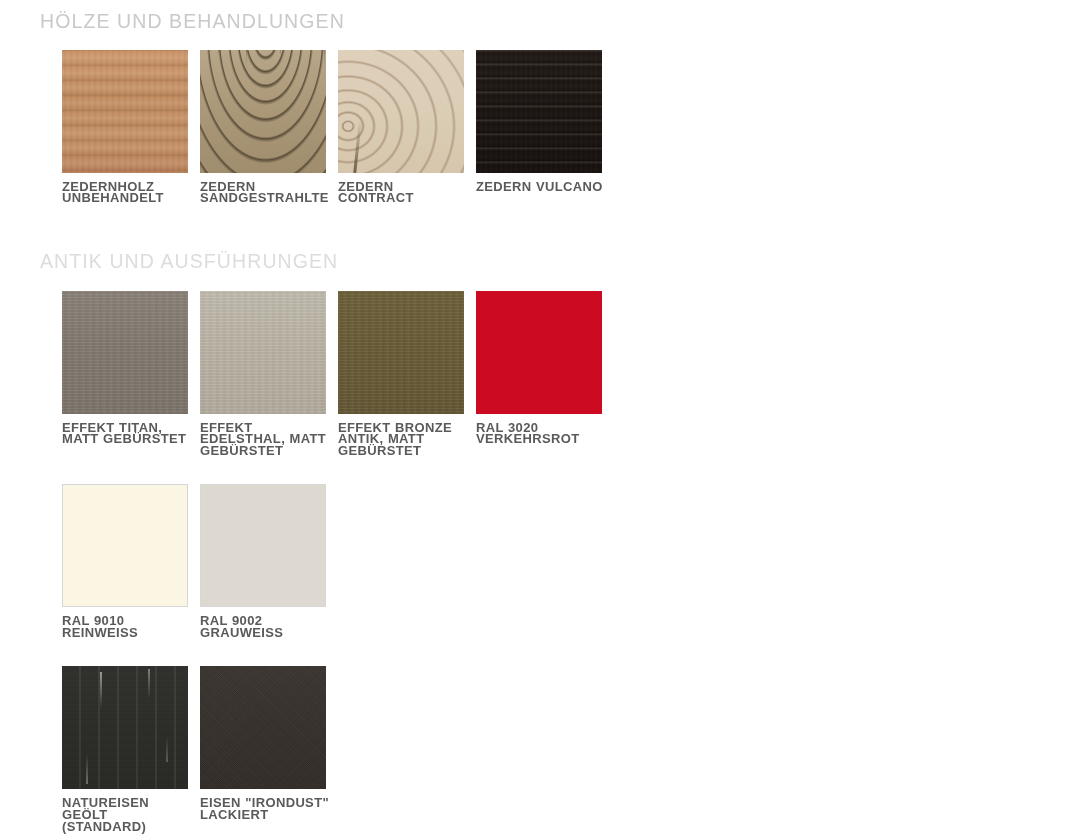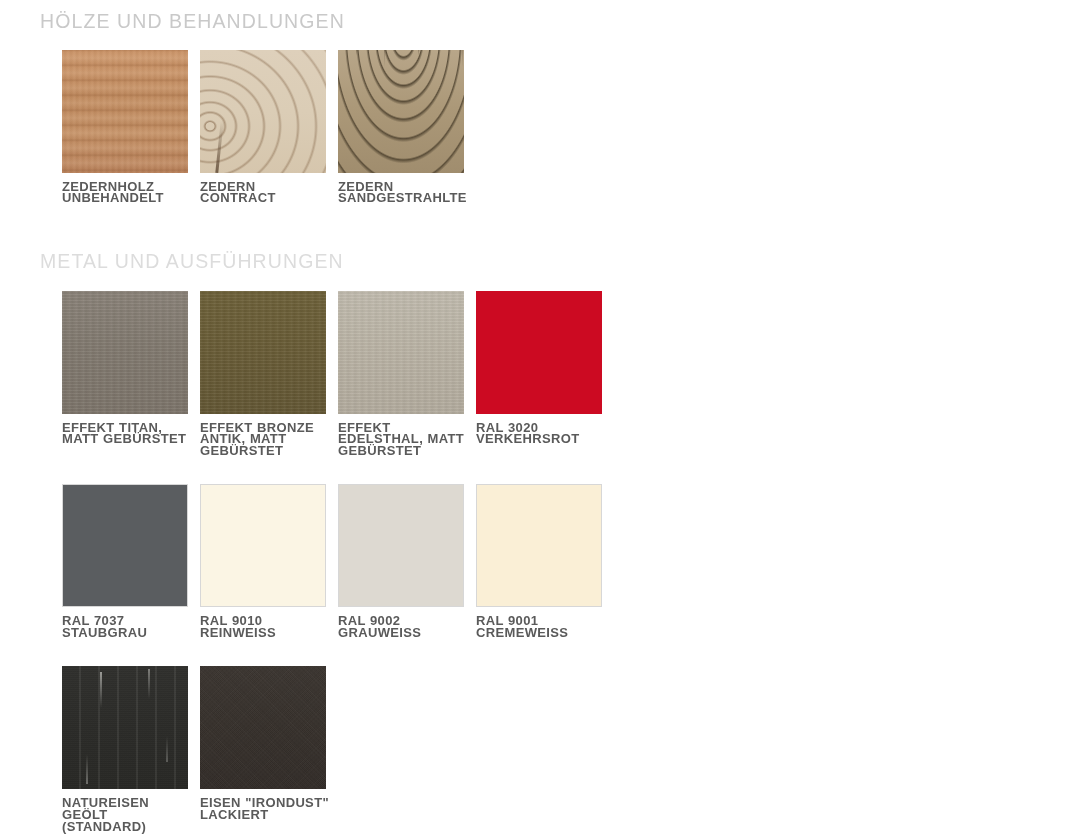--- a/index.html
+++ b/index.html
@@ -194,69 +194,65 @@
 <div class="page">
 
   <div class="section" id="section-woods">
     <div class="section-title">HÖLZE UND BEHANDLUNGEN</div>
     <div class="swatch-row" style="margin-top:18px;">
       <div class="swatch-cell">
         <div class="swatch tex-cedar-untreated"></div>
         <div class="swatch-label">ZEDERNHOLZ UNBEHANDELT</div>
       </div>
       <div class="swatch-cell">
+        <div class="swatch tex-cedar-sandblast"></div>
+        <div class="swatch-label">ZEDERN SANDGESTRAHLTE</div>
+      </div>
+      <div class="swatch-cell">
         <div class="swatch tex-cedar-contract"></div>
         <div class="swatch-label">ZEDERN CONTRACT</div>
       </div>
       <div class="swatch-cell">
-        <div class="swatch tex-cedar-sandblast"></div>
-        <div class="swatch-label">ZEDERN SANDGESTRAHLTE</div>
+        <div class="swatch tex-cedar-vulcano"></div>
+        <div class="swatch-label">ZEDERN VULCANO</div>
       </div>
     </div>
   </div>
 
   <div class="section" id="section-metals">
-    <div class="section-title">METAL UND AUSFÜHRUNGEN</div>
+    <div class="section-title">ANTIK UND AUSFÜHRUNGEN</div>
 
     <div class="swatch-row" style="margin-top:19px;">
       <div class="swatch-cell">
         <div class="swatch tex-titan brushed"></div>
         <div class="swatch-label">EFFEKT TITAN, MATT GEBÜRSTET</div>
       </div>
       <div class="swatch-cell">
+        <div class="swatch tex-edelstahl brushed"></div>
+        <div class="swatch-label">EFFEKT EDELSTHAL, MATT GEBÜRSTET</div>
+      </div>
+      <div class="swatch-cell">
         <div class="swatch tex-bronze brushed"></div>
         <div class="swatch-label">EFFEKT BRONZE ANTIK, MATT GEBÜRSTET</div>
       </div>
       <div class="swatch-cell">
-        <div class="swatch tex-edelstahl brushed"></div>
-        <div class="swatch-label">EFFEKT EDELSTHAL, MATT GEBÜRSTET</div>
-      </div>
-      <div class="swatch-cell">
         <div class="swatch" style="background:#cc0a22;"></div>
         <div class="swatch-label">RAL 3020 VERKEHRSROT</div>
       </div>
     </div>
 
     <div class="swatch-row" style="margin-top:28px;">
       <div class="swatch-cell">
-        <div class="swatch bordered" style="background:#5a5d60;"></div>
-        <div class="swatch-label">RAL 7037 STAUBGRAU</div>
-      </div>
-      <div class="swatch-cell">
         <div class="swatch bordered" style="background:#fbf5e4;"></div>
         <div class="swatch-label">RAL 9010 REINWEISS</div>
       </div>
       <div class="swatch-cell">
         <div class="swatch bordered" style="background:#ddd9d1;"></div>
         <div class="swatch-label">RAL 9002 GRAUWEISS</div>
       </div>
-      <div class="swatch-cell">
-        <div class="swatch bordered" style="background:#faefd6;"></div>
-        <div class="swatch-label">RAL 9001 CREMEWEISS</div>
-      </div>
     </div>
 
     <div class="swatch-row" style="margin-top:28px;">
       <div class="swatch-cell">
         <div class="swatch tex-natureisen"></div>
         <div class="swatch-label">NATUREISEN GEÖLT (STANDARD)</div>
       </div>
       <div class="swatch-cell">
         <div class="swatch tex-irondust"></div>
         <div class="swatch-label">EISEN "IRONDUST" LACKIERT</div>

